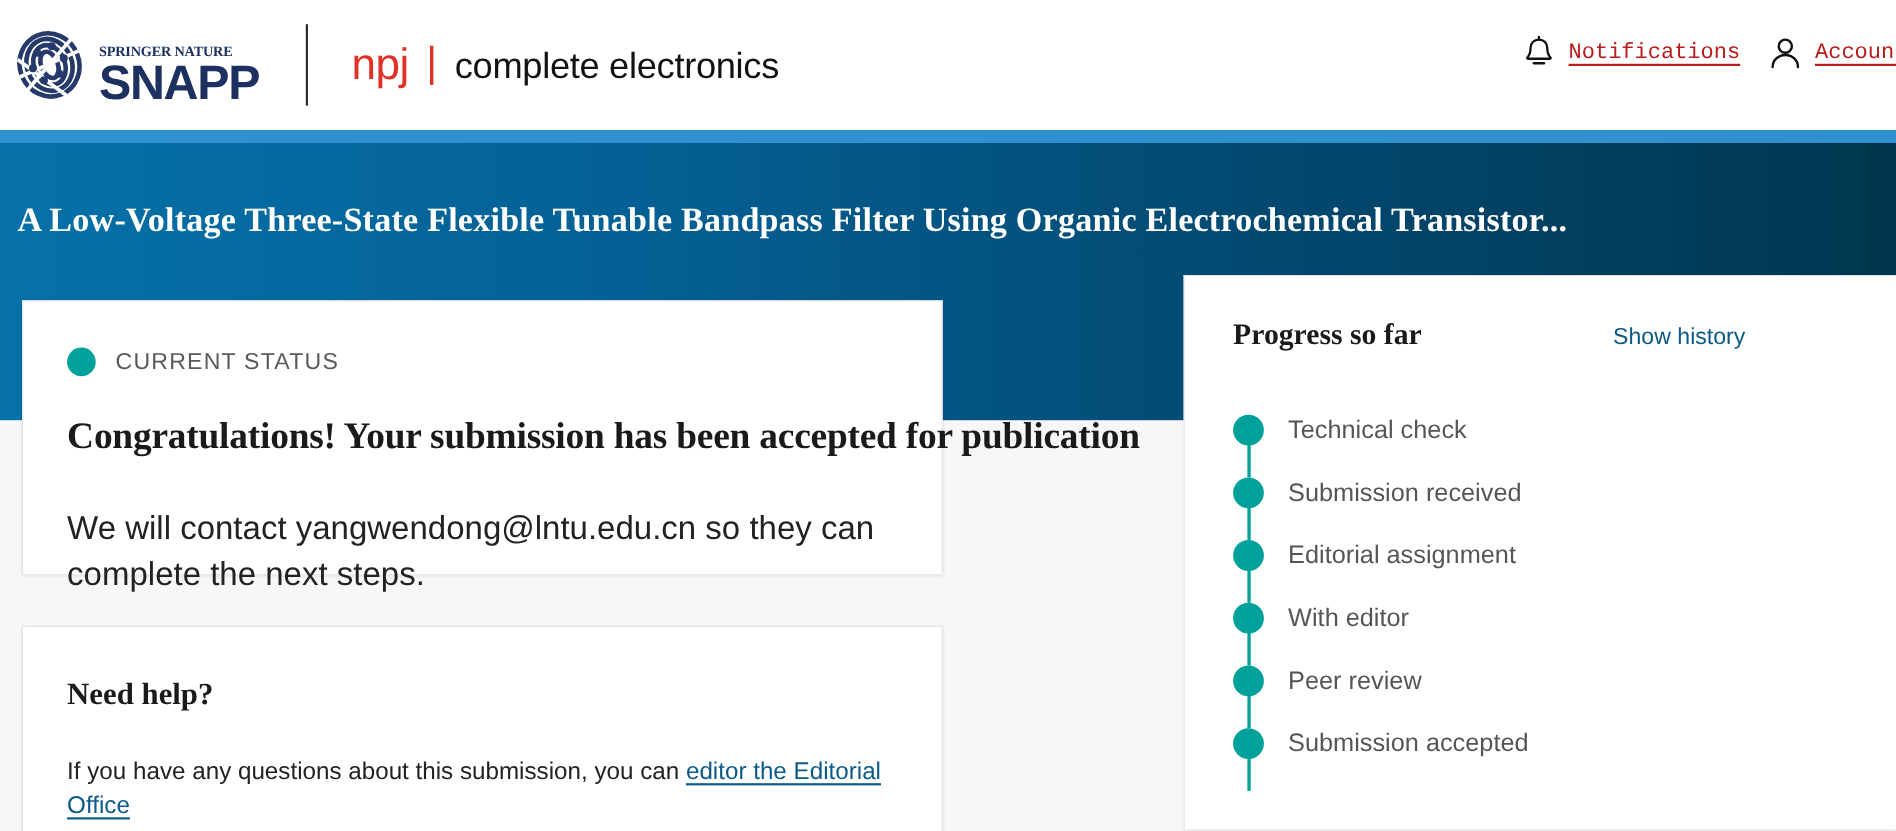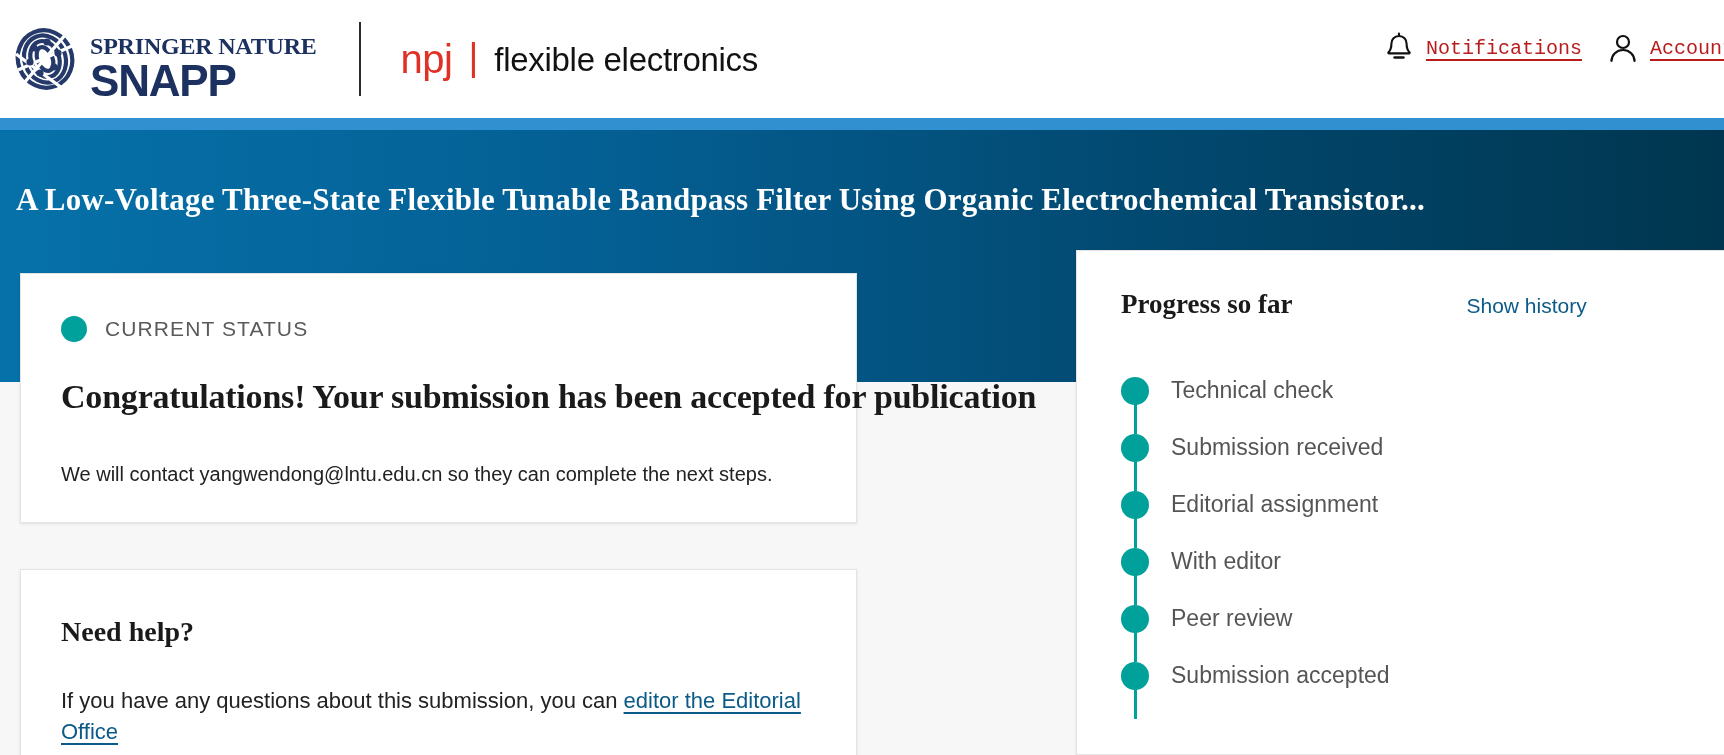--- a/index.html
+++ b/index.html
@@ -34,21 +34,21 @@
   .sn-wordmark {
     display: flex;
     flex-direction: column;
     justify-content: center;
     line-height: 1;
   }
   .sn-wordmark .sn-top {
     font-family: "Liberation Serif", serif;
     font-weight: bold;
     color: #1d3161;
-    font-size: 24px;
+    font-size: 13px;
     letter-spacing: -0.2px;
     text-transform: uppercase;
     margin-bottom: 2px;
     margin-top: 18px;
   }
   .sn-wordmark .sn-bottom {
     font-family: "Liberation Sans", sans-serif;
     font-weight: bold;
     color: #1d3161;
     font-size: 44px;
@@ -197,21 +197,21 @@
     font-weight: bold;
     font-size: 34px;
     color: #1a1a1a;
     letter-spacing: -0.2px;
     margin-bottom: 44px;
     white-space: nowrap;
   }
 
   .status-body {
     font-family: "Liberation Sans", sans-serif;
-    font-size: 20px;
+    font-size: 30px;
     color: #222222;
     line-height: 1.4;
   }
 
   .help-card {
     margin-top: 46px;
     padding: 46px 40px 40px 40px;
     min-height: 160px;
   }
   .help-title {
@@ -332,21 +332,21 @@
       <span class="sn-top">Springer Nature</span>
       <span class="sn-bottom">SNAPP</span>
     </div>
   </div>
 
   <div class="header-divider"></div>
 
   <div class="journal-block">
     <span class="npj-mark">npj</span>
     <span class="npj-pipe">|</span>
-    <span class="journal-name">flexible electronics</span>
+    <span class="journal-name">complete electronics</span>
   </div>
 
   <div class="header-right">
     <div class="header-link-group">
       <svg class="header-icon" width="30" height="32" viewBox="0 0 30 32">
         <path d="M15 4c-4.6 0-7.6 3.3-7.6 7.7 0 5.6-1.6 7.3-2.9 8.6-.4.4-.1 1.1.5 1.1h20c.6 0 .9-.7.5-1.1-1.3-1.3-2.9-3-2.9-8.6C22.6 7.3 19.6 4 15 4z" fill="none" stroke="#111111" stroke-width="2.1" stroke-linejoin="round"></path>
         <line x1="10.5" y1="25.5" x2="19.5" y2="25.5" stroke="#111111" stroke-width="2.4" stroke-linecap="round"></line>
         <line x1="15" y1="1.5" x2="15" y2="4" stroke="#111111" stroke-width="2.1" stroke-linecap="round"></line>
       </svg>
       <span class="header-link">Notifications</span>

